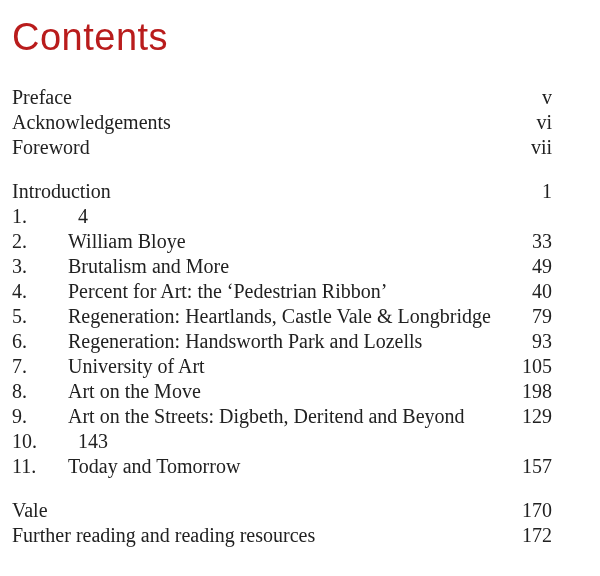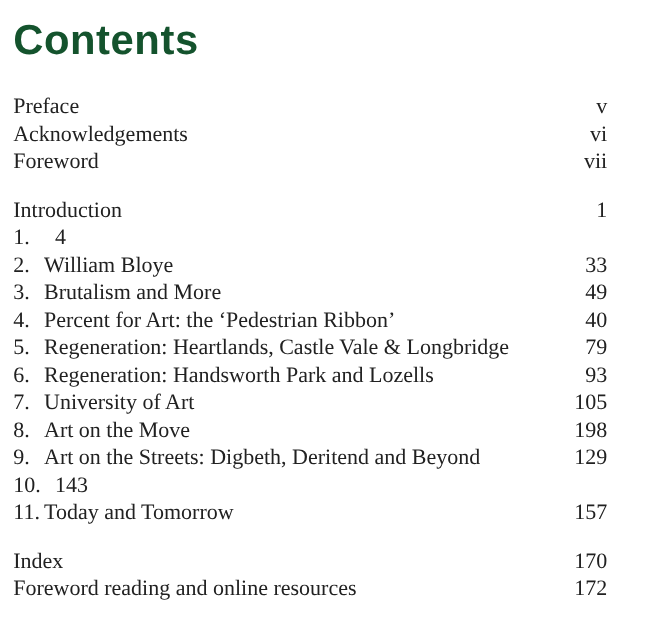--- a/index.html
+++ b/index.html
@@ -15,35 +15,36 @@
     background: #ffffff;
     padding: 16px 48px 0 12px;
     font-family: "Liberation Serif", serif;
     font-size: 20px;
     color: #212121;
     overflow: hidden;
   }
   .title {
     margin: 0;
     font-family: "Liberation Sans", sans-serif;
-    font-weight: 700;
+    font-weight: 400;
     font-size: 38px;
     line-height: 1.15;
-    color: #14532d;
+    color: #b91c1c;
     letter-spacing: 0.5px;
   }
   .toc {
     margin-top: 25px;
   }
   .toc-section + .toc-section {
     margin-top: 19px;
   }
   .row {
     display: flex;
     line-height: 25px;
+    gap: 28px;
   }
   .num {
     flex: 0 0 28px;
     width: 28px;
   }
   .label {
     flex: 1 1 auto;
     white-space: nowrap;
     overflow: hidden;
   }
@@ -132,23 +133,23 @@
       </div>
       <div class="row">
         <span class="num">11.</span>
         <span class="label">Today and Tomorrow</span>
         <span class="pagenum">157</span>
       </div>
     </div>
 
     <div class="toc-section">
       <div class="row">
-        <span class="label">Index</span>
+        <span class="label">Vale</span>
         <span class="pagenum">170</span>
       </div>
       <div class="row">
-        <span class="label">Foreword reading and online resources</span>
+        <span class="label">Further reading and reading resources</span>
         <span class="pagenum">172</span>
       </div>
     </div>
 
   </div>
 </div>
 
 </body></html>

